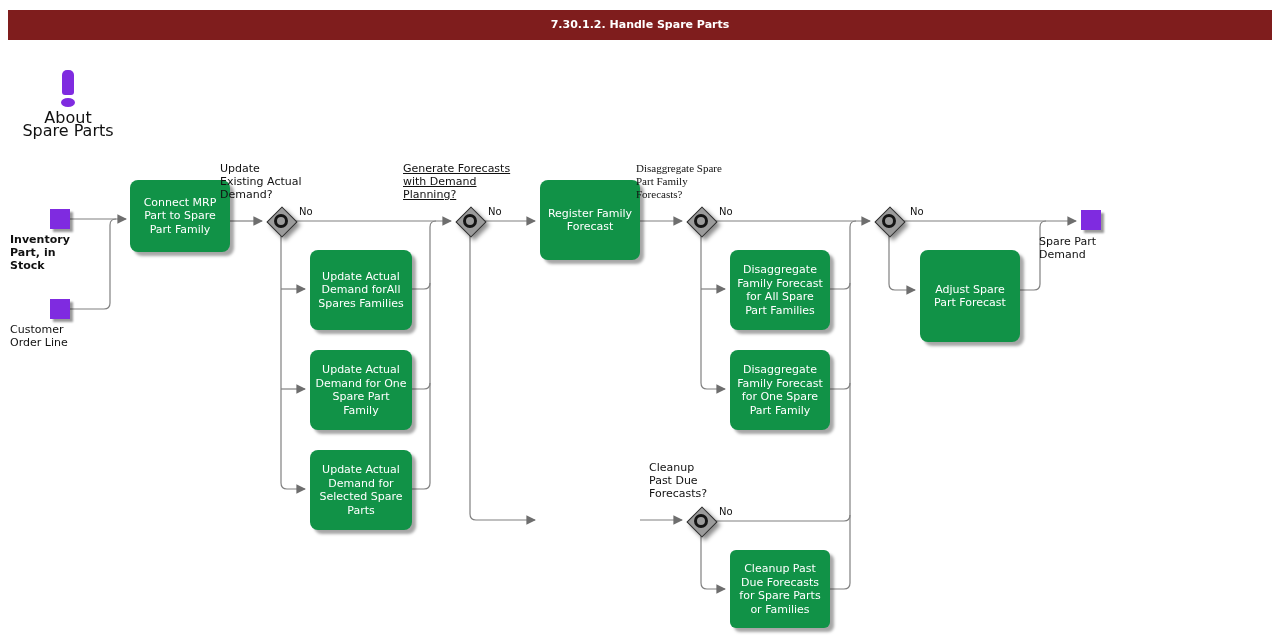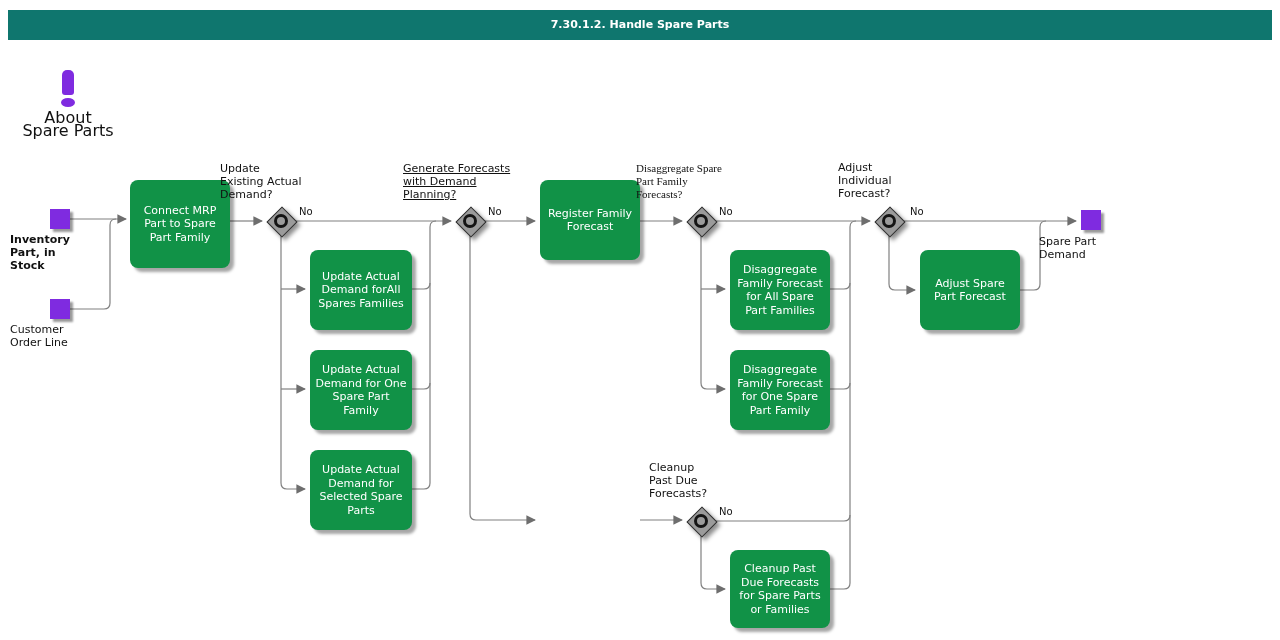--- a/index.html
+++ b/index.html
@@ -1,18 +1,18 @@
 <!DOCTYPE html>
 <html><head>
 <meta charset="utf-8">
 <style>
   html,body{margin:0;padding:0;background:#ffffff;}
   .canvas{position:relative;width:1280px;height:640px;background:#ffffff;overflow:hidden;
           font-family:"DejaVu Sans","Liberation Sans",sans-serif;color:#1a1a1a;}
-  .header{position:absolute;left:8px;top:10px;width:1264px;height:30px;background:#0f766e;
+  .header{position:absolute;left:8px;top:10px;width:1264px;height:30px;background:#7f1d1d;
           color:#ffffff;font-size:11px;font-weight:bold;text-align:center;line-height:30px;}
   svg.flows{position:absolute;left:0;top:0;}
   .task{position:absolute;background:#119247;border-radius:8px;color:#ffffff;
         font-size:11px;line-height:13.5px;text-align:center;display:flex;
         align-items:center;justify-content:center;white-space:pre-line;
         box-shadow:4px 4px 3px rgba(0,0,0,0.35);}
   .event-square{position:absolute;width:20px;height:20px;background:#7F2BE0;
         box-shadow:3px 3px 2px rgba(0,0,0,0.4);}
   .elabel,.qlabel{position:absolute;font-size:11px;line-height:13px;text-align:left;
         white-space:pre-line;color:#111111;}
@@ -87,21 +87,21 @@
 Stock</div>
 
   <div class="event-square" style="left:50px;top:299px;"></div>
   <div class="elabel" style="left:10px;top:323px;width:100px;">Customer
 Order Line</div>
 
   <div class="event-square" style="left:1081px;top:210px;"></div>
   <div class="elabel" style="left:1039px;top:235px;width:100px;">Spare Part
 Demand</div>
 
-  <div class="task" style="left:130px;top:180px;width:100px;height:88px;">
+  <div class="task" style="left:130px;top:180px;width:100px;height:72px;">
     <span>Connect MRP
 Part to Spare
 Part Family</span>
   </div>
   <div class="task" style="left:310px;top:250px;width:102px;height:80px;">
     <span>Update Actual
 Demand forAll
 Spares Families</span>
   </div>
   <div class="task" style="left:310px;top:350px;width:102px;height:80px;">
@@ -125,27 +125,27 @@
 Family Forecast
 for All Spare
 Part Families</span>
   </div>
   <div class="task" style="left:730px;top:350px;width:100px;height:80px;">
     <span>Disaggregate
 Family Forecast
 for One Spare
 Part Family</span>
   </div>
-  <div class="task" style="left:730px;top:550px;width:100px;height:78px;">
+  <div class="task" style="left:730px;top:550px;width:100px;height:78px;border-radius:6px;">
     <span>Cleanup Past
 Due Forecasts
 for Spare Parts
 or Families</span>
   </div>
-  <div class="task" style="left:920px;top:250px;width:100px;height:80px;">
+  <div class="task" style="left:920px;top:250px;width:100px;height:92px;">
     <span>Adjust Spare
 Part Forecast</span>
   </div>
 
   <div class="decision" style="left:266px;top:206px;">
     <div class="diamond"></div>
     <div class="ring"></div>
   </div>
   <div class="qlabel" style="left:220px;top:162px;width:120px;">Update
 Existing Actual
@@ -167,23 +167,20 @@
   </div>
   <div class="qlabel" style="left:636px;top:162px;width:130px;font-family:Liberation Serif, serif;">Disaggregate Spare
 Part Family
 Forecasts?</div>
   <div class="nolabel" style="left:719px;top:206px;">No</div>
 
   <div class="decision" style="left:874px;top:206px;">
     <div class="diamond"></div>
     <div class="ring"></div>
   </div>
-  <div class="qlabel" style="left:838px;top:161px;width:100px;">Adjust
-Individual
-Forecast?</div>
   <div class="nolabel" style="left:910px;top:206px;">No</div>
 
   <div class="decision" style="left:686px;top:506px;">
     <div class="diamond"></div>
     <div class="ring"></div>
   </div>
   <div class="qlabel" style="left:649px;top:461px;width:100px;">Cleanup
 Past Due
 Forecasts?</div>
   <div class="nolabel" style="left:719px;top:506px;">No</div>

